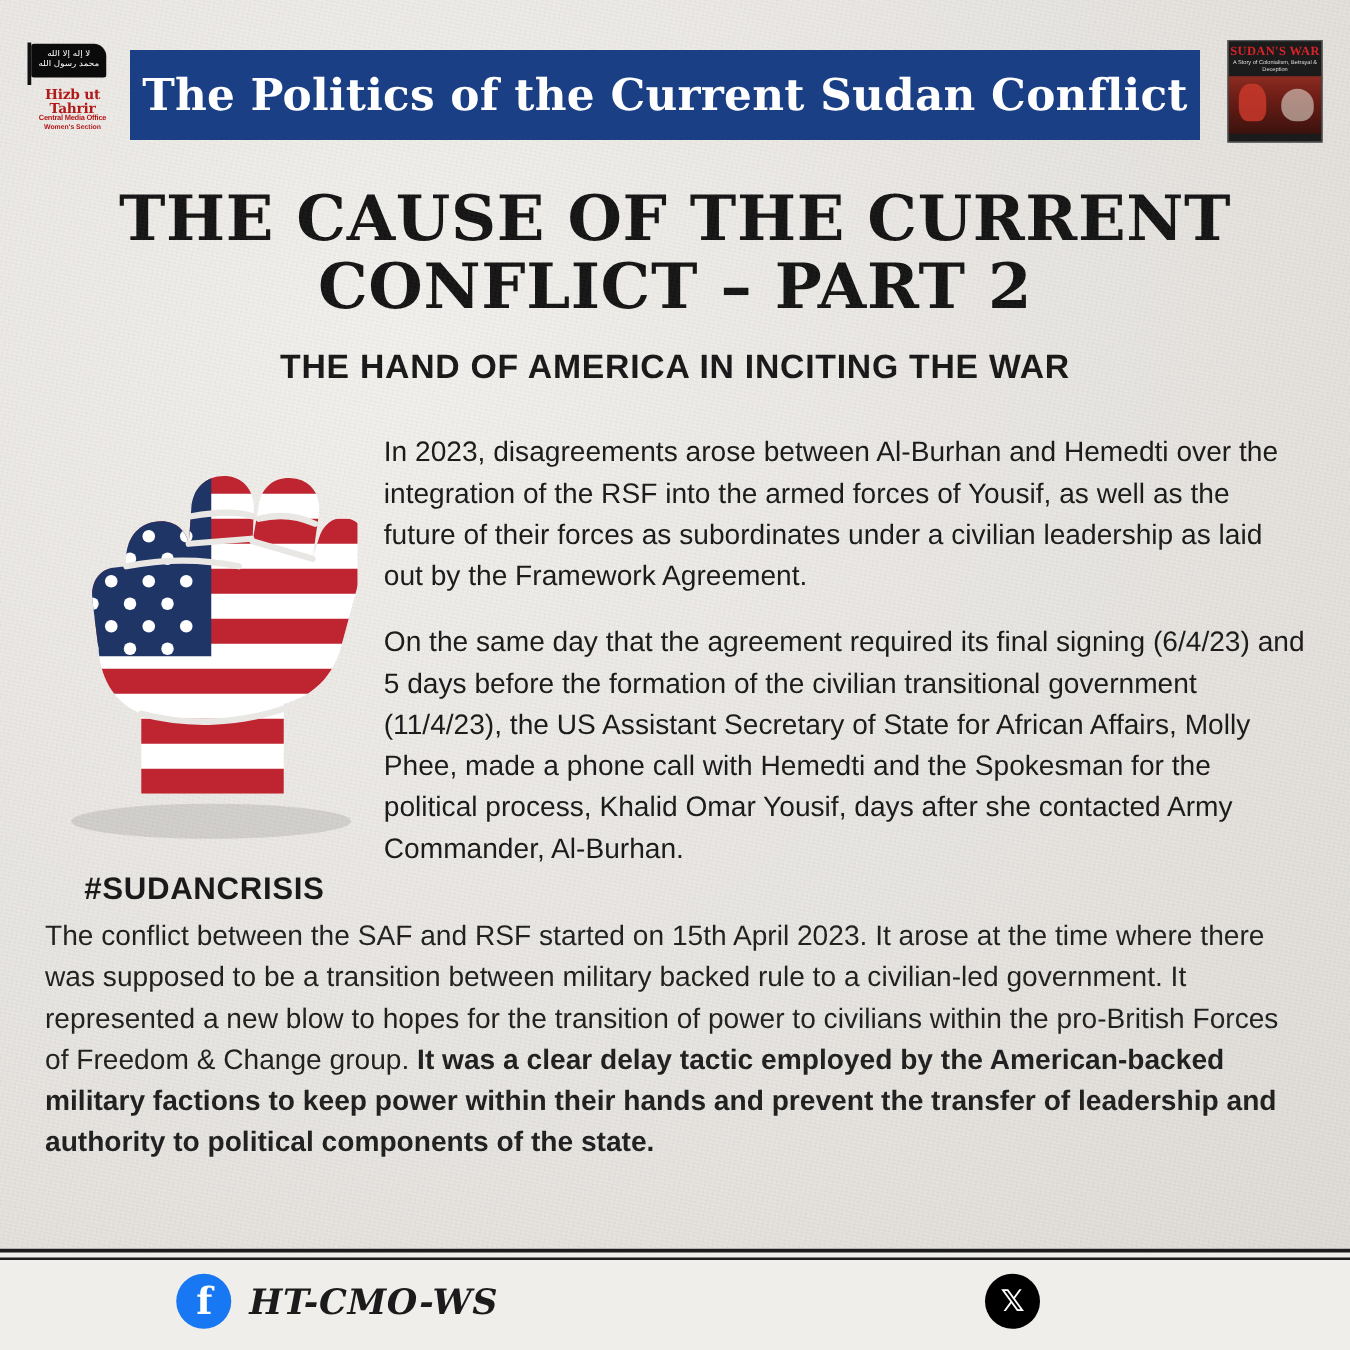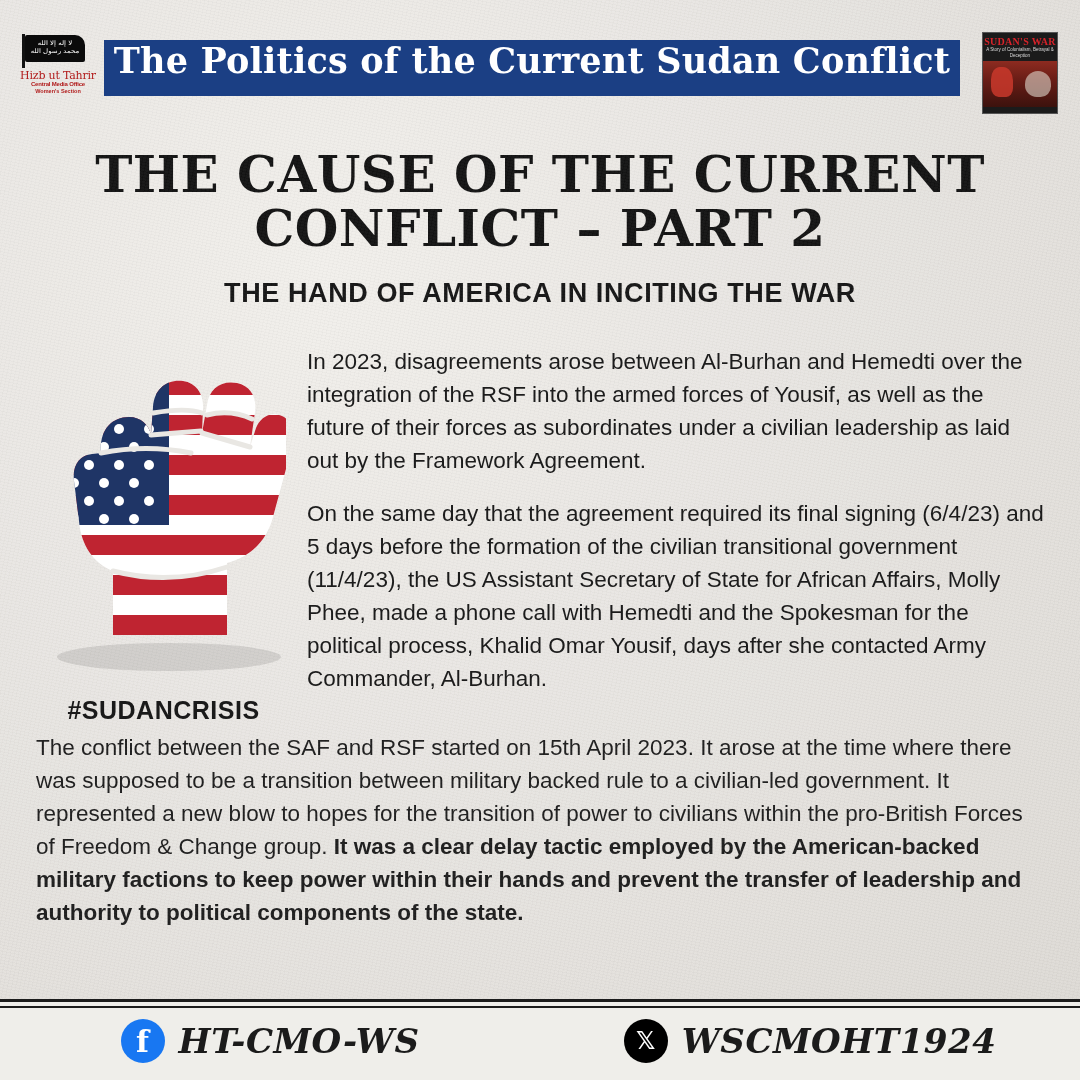--- a/index.html
+++ b/index.html
@@ -72,21 +72,21 @@
     box-sizing: border-box;
     font-family: "DejaVu Serif", serif;
   }
   .flag-black span {
     display: block;
     letter-spacing: 0.5px;
     transform: scaleY(0.9);
   }
   .logo-left .ht-name {
     font-family: "DejaVu Serif", serif;
-    font-weight: normal;
+    font-weight: bold;
     font-size: 11px;
     color: #b11a1a;
     line-height: 11px;
     margin-top: 2px;
     letter-spacing: -0.2px;
   }
   .logo-left .ht-sub {
     font-size: 6px;
     font-weight: bold;
     color: #b11a1a;
@@ -98,24 +98,24 @@
     font-weight: bold;
     color: #b11a1a;
     line-height: 7px;
   }
 
   .title-bar {
     position: absolute;
     left: 104px;
     top: 40px;
     width: 856px;
-    height: 56px;
+    height: 72px;
     background: #1b3f84;
     display: flex;
-    align-items: flex-start;
+    align-items: center;
     justify-content: center;
   }
   .title-bar h1 {
     margin: 0;
     font-family: "DejaVu Serif", serif;
     font-weight: bold;
     font-size: 35px;
     color: #ffffff;
     letter-spacing: 0.2px;
     text-align: center;
@@ -265,21 +265,21 @@
     display: flex;
     align-items: center;
     gap: 14px;
     flex: 1;
     justify-content: center;
   }
   .f-item .f-label {
     font-family: "DejaVu Serif", serif;
     font-style: italic;
     font-weight: bold;
-    font-size: 34px;
+    font-size: 28px;
     color: #1b1b1b;
     letter-spacing: 0.5px;
   }
   .ico {
     width: 44px;
     height: 44px;
     border-radius: 10px;
     display: flex;
     align-items: center;
     justify-content: center;
@@ -439,16 +439,15 @@
     <span>The conflict between the SAF and RSF started on 15th April 2023. It arose at the time where there was supposed to be a transition between military backed rule to a civilian-led government. It represented a new blow to hopes for the transition of power to civilians within the pro-British Forces of Freedom &amp; Change group. </span><b>It was a clear delay tactic employed by the American-backed military factions to keep power within their hands and prevent the transfer of leadership and authority to political components of the state.</b>
   </div>
 
   <div class="footer">
     <div class="f-item">
       <div class="ico ico-fb">f</div>
       <div class="f-label">HT-CMO-WS</div>
     </div>
     <div class="f-item">
       <div class="ico ico-x">𝕏</div>
-      <div class="f-label">WSCMOHT1924</div>
     </div>
   </div>
 </div>
 
 </body></html>

